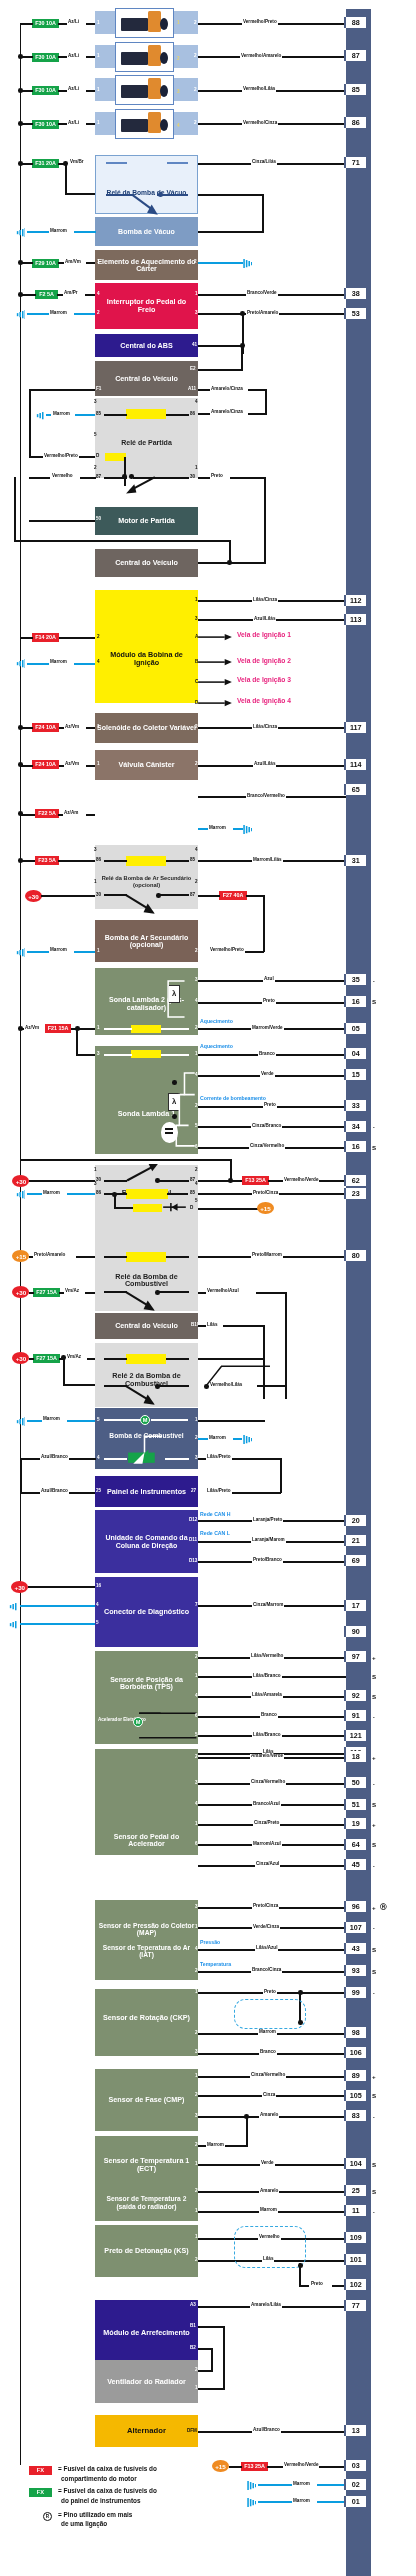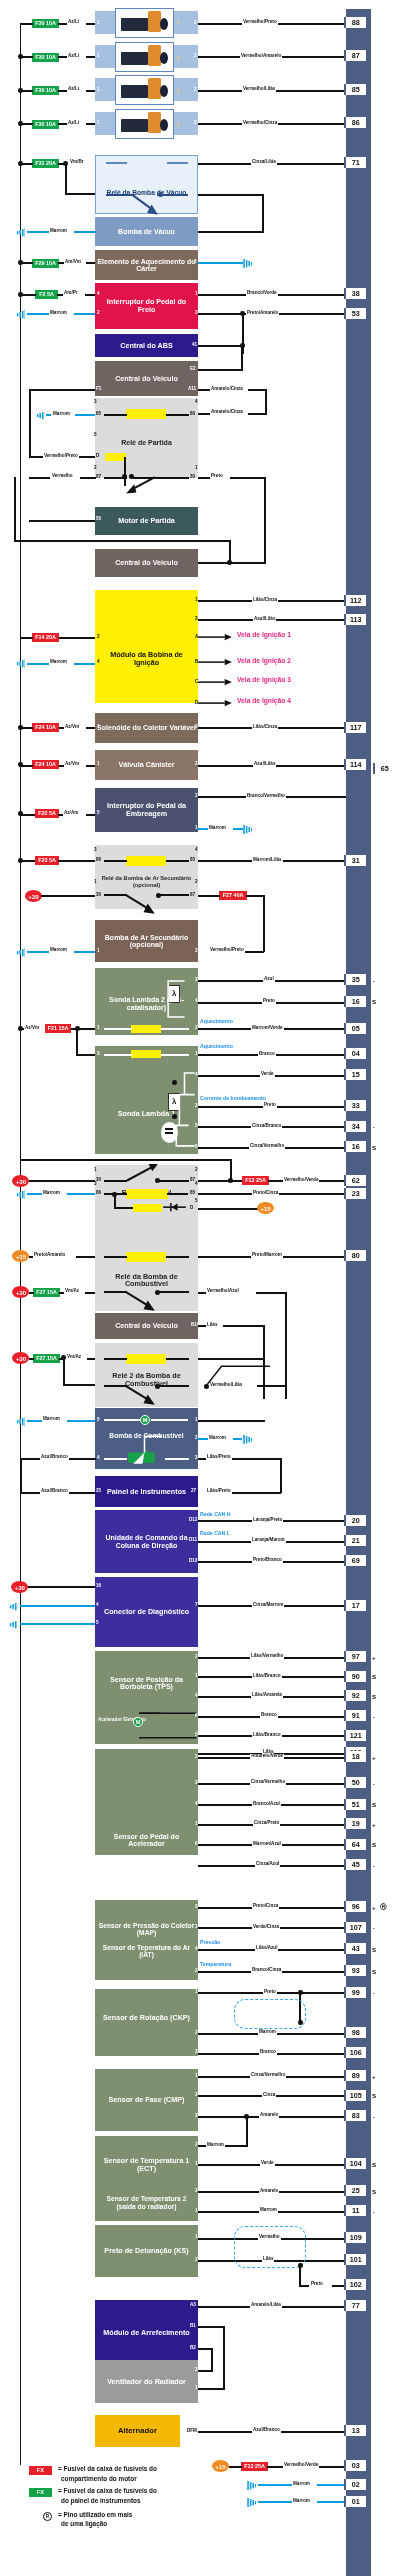--- a/index.html
+++ b/index.html
@@ -460,27 +460,24 @@
   <div class="dot" style="left:18px; top:762px;"></div>
   <div class="w wh" style="left:59px; top:765px; width:5.2px;"></div>
   <div class="wlab" style="left:64px; top:762px;">Az/Vm</div>
   <div class="w wh" style="left:86px; top:765px; width:9.3px;"></div>
   <div class="pinno" style="left:97px; top:762px;">1</div>
   <div class="pinno" style="left:195px; top:762px;">2</div>
   <div class="w wh" style="left:198px; top:765px; width:148px;"></div>
   <div class="wlab" style="left:253px; top:762px;">Azul/Lilás</div>
   <div class="ecu-pin" style="top:759px;">114</div>
 
-  <div class="blk blk-slate" style="left:95px; top:788px; width:103px; height:44px; flex-direction:column; font-size:7.2px;">
-    <span>Interruptor do Pedal da Embreagem</span>
-  </div>
   <div class="pinno" style="left:195px; top:794px;">2</div>
   <div class="w wh" style="left:198px; top:796px; width:148px;"></div>
   <div class="wlab" style="left:246px; top:794px;">Branco/Vermelho</div>
-  <div class="ecu-pin" style="top:763px;margin-left:29px;">65</div>
+  <div class="ecu-pin" style="top:784px;">65</div>
   <div class="fuse fuse-red" style="left:35px; top:809px; width:24px;">F22 5A</div>
   <div class="w wh" style="left:19.6px; top:814px; width:15.5px;"></div>
   <div class="dot" style="left:18px; top:811px;"></div>
   <div class="w wh" style="left:58px; top:814px; width:5.2px;"></div>
   <div class="wlab" style="left:63px; top:811px;">Az/Am</div>
   <div class="w wh" style="left:86px; top:814px; width:9.3px;"></div>
   <div class="pinno" style="left:97px; top:811px;">5</div>
   <div class="pinno" style="left:195px; top:826px;">1</div>
   <div class="wb wbh" style="left:198px; top:828px; width:10.3px;"></div>
   <div class="wlab" style="left:208px; top:826px;">Marrom</div>
@@ -867,21 +864,21 @@
 
   <div class="pinno" style="left:195px; top:1655px;">2</div>
   <div class="w wh" style="left:198px; top:1657px; width:148px;"></div>
   <div class="wlab" style="left:250px; top:1654px;">Lilás/Vermelho</div>
   <div class="ecu-pin" style="top:1651px;">97</div>
   <div class="ecu-mark" style="left:372px; top:1654px;">+</div>
 
   <div class="pinno" style="left:195px; top:1674px;">1</div>
   <div class="w wh" style="left:198px; top:1676px; width:148px;"></div>
   <div class="wlab" style="left:252px; top:1674px;">Lilás/Branco</div>
-  <div class="ecu-pin" style="top:1671px;">90</div>
+  <div class="ecu-pin" style="top:1626px;">90</div>
   <div class="ecu-mark" style="left:372px; top:1673px;">S</div>
 
   <div class="pinno" style="left:195px; top:1694px;">4</div>
   <div class="w wh" style="left:198px; top:1696px; width:148px;"></div>
   <div class="wlab" style="left:251px; top:1693px;">Lilás/Amarela</div>
   <div class="ecu-pin" style="top:1690px;">92</div>
   <div class="ecu-mark" style="left:372px; top:1693px;">S</div>
 
   <div class="pinno" style="left:195px; top:1714px;">6</div>
   <div class="w wh" style="left:198px; top:1716px; width:148px;"></div>
@@ -1075,21 +1072,21 @@
   <div class="w wh" style="left:198px; top:2348px; width:14.4px;"></div>
   <div class="w wv" style="left:211px; top:2348px; height:24px;"></div>
   <div class="w wh" style="left:198px; top:2370px; width:14.4px;"></div>
 
   <div class="blk blk-greydk" style="left:95px; top:2360px; width:103px; height:43px; flex-direction:column; font-size:7.2px;">
     <span>Ventilador do Radiador</span>
   </div>
   <div class="pinno" style="left:195px; top:2368px;">2</div>
   <div class="pinno" style="left:195px; top:2386px;">1</div>
 
-  <div class="blk blk-amber" style="left:95px; top:2415px; width:85px; height:32px; font-size:7.7px;">
+  <div class="blk blk-amber" style="left:95px; top:2415px; width:103px; height:32px; font-size:7.7px;">
     <span>Alternador</span>
   </div>
   <div class="pinno dark" style="left:187px; top:2429px;">DFM</div>
   <div class="w wh" style="left:198px; top:2431px; width:148px;"></div>
   <div class="wlab" style="left:252px; top:2428px;">Azul/Branco</div>
   <div class="ecu-pin" style="top:2425px;">13</div>
 
   <div class="term term-15" style="left:212px; top:2460px;">+15</div>
   <div class="fuse fuse-red" style="left:241px; top:2462px; width:27px;">F13 25A</div>
   <div class="w wh" style="left:229px; top:2466px; width:13.4px;"></div>

